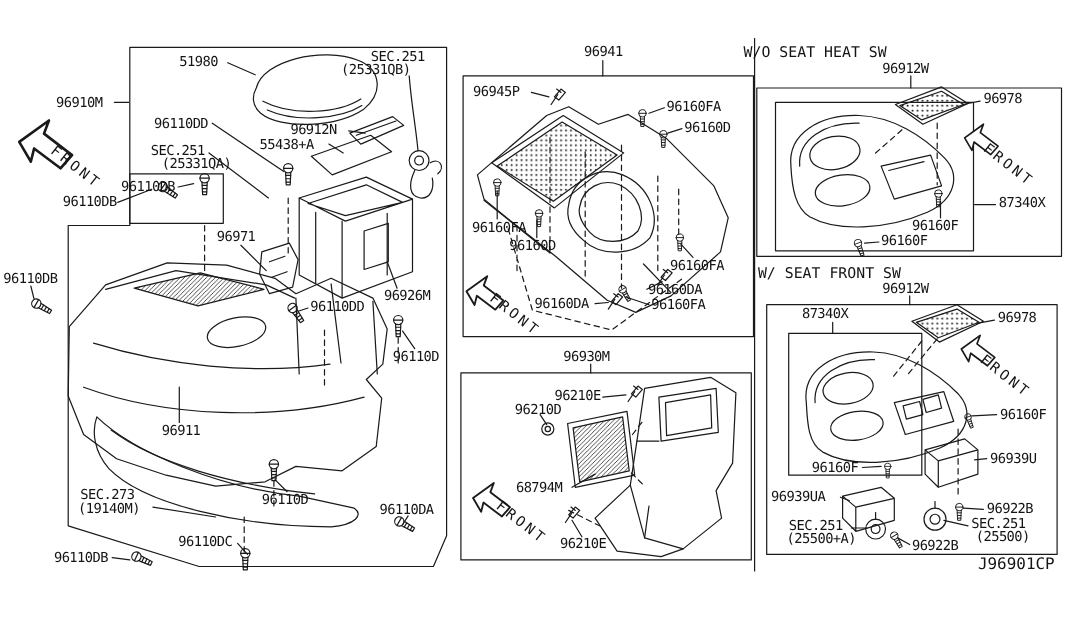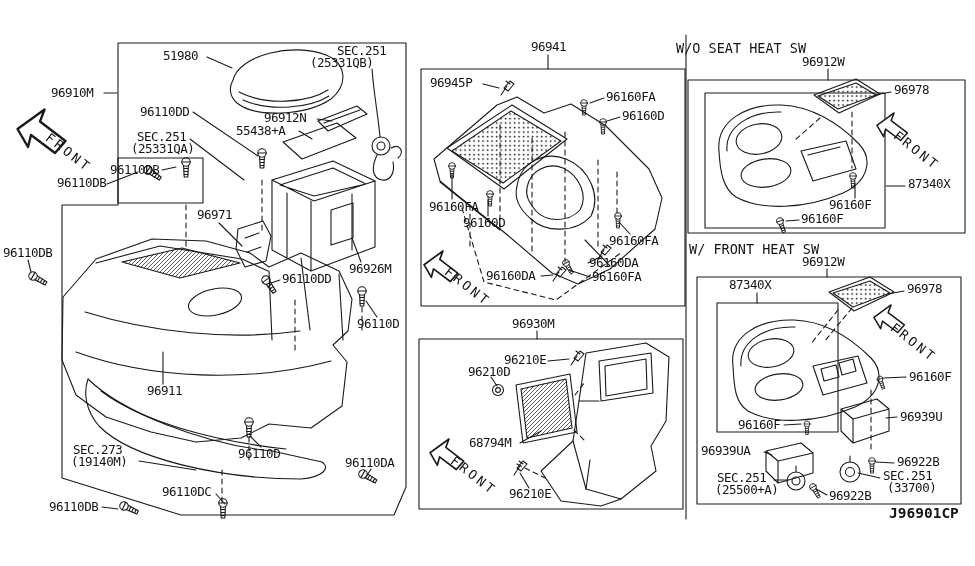--- a/index.html
+++ b/index.html
@@ -2,21 +2,21 @@
 <html><head>
 <meta charset="utf-8">
 <style>
   html,body{margin:0;padding:0;background:#fff;}
   .stage{position:relative;width:975px;height:566px;background:#ffffff;overflow:hidden;
          font-family:"DejaVu Sans Mono",monospace;color:#141414;}
   .stage svg{position:absolute;left:0;top:0;}
   .lbl{position:absolute;font:12.5px/1.02 "DejaVu Sans Mono",monospace;
        letter-spacing:-0.5px;color:#141414;white-space:pre;z-index:2;}
   .sect{font-size:13.5px;letter-spacing:0;}
-  .code{font-size:14.5px;letter-spacing:0;font-weight:bold;}
+  .code{font-size:14.5px;letter-spacing:0;}
   .front{position:absolute;font:13px "DejaVu Sans Mono",monospace;letter-spacing:3px;
          color:#141414;transform:rotate(38deg);transform-origin:left top;z-index:2;white-space:pre;}
 </style>
 </head>
 <body>
 
 <div class="stage">
 
 <svg width="975" height="566" viewBox="0 0 975 566" fill="none" stroke="#1a1a1a" stroke-width="1.1" stroke-linecap="round" stroke-linejoin="round">
   <defs>
@@ -217,21 +217,21 @@
 </svg>
 
 <div class="lbl" style="left:51px;top:87px">96910M</div>
 <div class="lbl" style="left:163px;top:50px">51980</div>
 <div class="lbl" style="left:337px;top:45px">SEC.251</div>
 <div class="lbl" style="left:310px;top:57px">(25331QB)</div>
 <div class="lbl" style="left:140px;top:106px">96110DD</div>
 <div class="lbl" style="left:264px;top:112px">96912N</div>
 <div class="lbl" style="left:236px;top:125px">55438+A</div>
 <div class="lbl" style="left:137px;top:131px">SEC.251</div>
-<div class="lbl" style="left:131px;top:143px">(25331QA)</div>
+<div class="lbl" style="left:147px;top:143px">(25331QA)</div>
 <div class="lbl" style="left:110px;top:164px">96110DB</div>
 <div class="lbl" style="left:57px;top:177px">96110DB</div>
 <div class="lbl" style="left:197px;top:209px">96971</div>
 <div class="lbl" style="left:3px;top:247px">96110DB</div>
 <div class="lbl" style="left:349px;top:263px">96926M</div>
 <div class="lbl" style="left:282px;top:273px">96110DD</div>
 <div class="lbl" style="left:357px;top:318px">96110D</div>
 <div class="lbl" style="left:147px;top:385px">96911</div>
 <div class="lbl" style="left:73px;top:444px">SEC.273</div>
 <div class="lbl" style="left:71px;top:456px">(19140M)</div>
@@ -257,33 +257,33 @@
 <div class="lbl" style="left:469px;top:437px">68794M</div>
 <div class="lbl" style="left:509px;top:488px">96210E</div>
 
 <div class="lbl sect" style="left:676px;top:42px">W/O SEAT HEAT SW</div>
 <div class="lbl" style="left:802px;top:56px">96912W</div>
 <div class="lbl" style="left:894px;top:84px">96978</div>
 <div class="lbl" style="left:908px;top:178px">87340X</div>
 <div class="lbl" style="left:829px;top:199px">96160F</div>
 <div class="lbl" style="left:801px;top:213px">96160F</div>
 
-<div class="lbl sect" style="left:689px;top:243px">W/ FRONT HEAT SW</div>
+<div class="lbl sect" style="left:689px;top:243px">W/ SEAT FRONT SW</div>
 <div class="lbl" style="left:802px;top:256px">96912W</div>
 <div class="lbl" style="left:729px;top:279px">87340X</div>
 <div class="lbl" style="left:907px;top:283px">96978</div>
 <div class="lbl" style="left:909px;top:371px">96160F</div>
 <div class="lbl" style="left:900px;top:411px">96939U</div>
 <div class="lbl" style="left:738px;top:419px">96160F</div>
 <div class="lbl" style="left:701px;top:445px">96939UA</div>
 <div class="lbl" style="left:897px;top:456px">96922B</div>
 <div class="lbl" style="left:717px;top:472px">SEC.251</div>
 <div class="lbl" style="left:715px;top:484px">(25500+A)</div>
 <div class="lbl" style="left:883px;top:470px">SEC.251</div>
-<div class="lbl" style="left:887px;top:482px">(33700)</div>
+<div class="lbl" style="left:887px;top:482px">(25500)</div>
 <div class="lbl" style="left:829px;top:490px">96922B</div>
 
 <div class="lbl code" style="left:889px;top:506px">J96901CP</div>
 
 <div class="front" style="left:52px;top:130px">FRONT</div>
 <div class="front" style="left:451px;top:264px">FRONT</div>
 <div class="front" style="left:457px;top:453px">FRONT</div>
 <div class="front" style="left:900px;top:128px">FRONT</div>
 <div class="front" style="left:897px;top:320px">FRONT</div>
 

